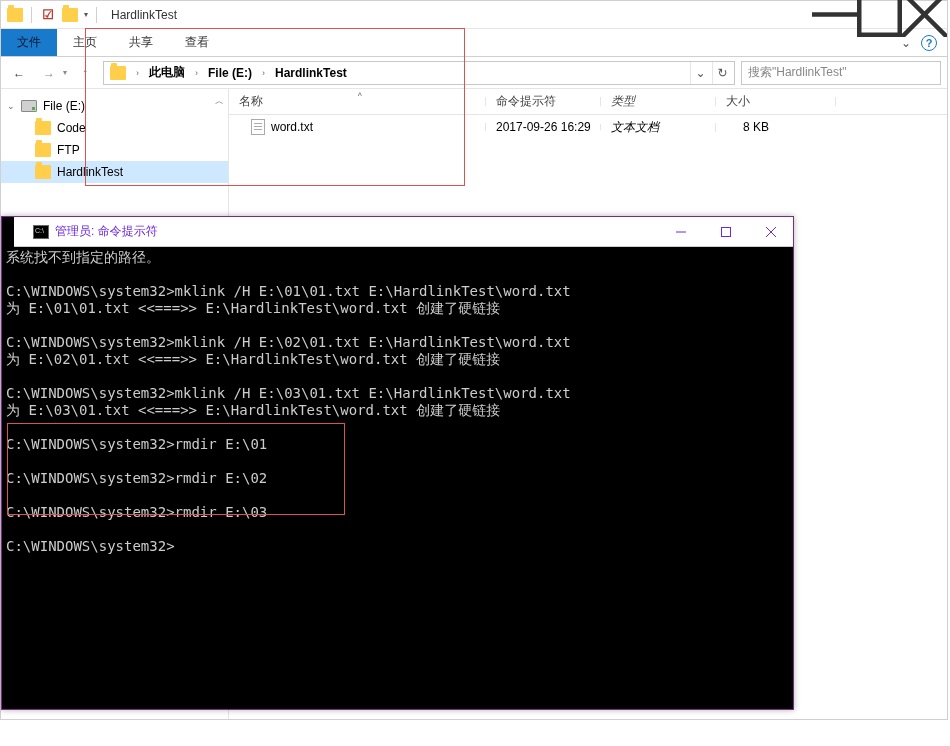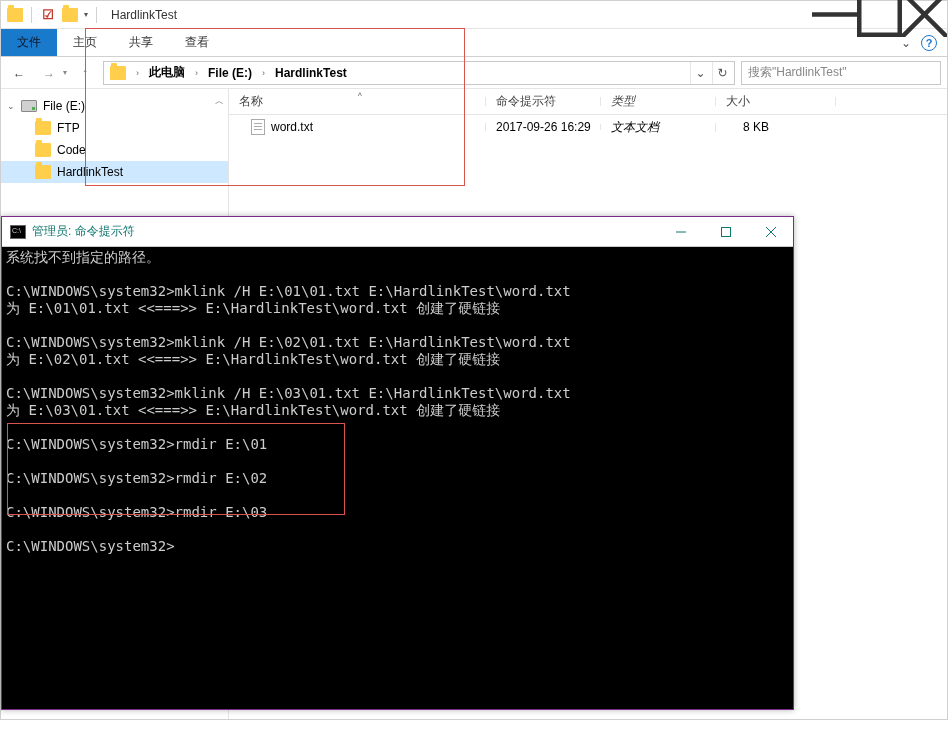--- a/index.html
+++ b/index.html
@@ -196,28 +196,29 @@
     border:1px solid #7a2a88;
     background:#000;
     color:#ccc;
     font-family: "NSimSun","SimSun","Consolas",monospace;
     font-size:14px;
     box-shadow:0 0 6px rgba(0,0,0,.3);
   }
   .cmd-titlebar{
     height:30px;
     background:#fff;
-    color:#0f766e;
+    color:#6d28d9;
     display:flex;
     align-items:center;
     justify-content:space-between;
-    padding-left:8px;
+    padding-left:19px;
     border-bottom:1px solid #ccc;
     font-family:"Microsoft YaHei","Segoe UI",sans-serif;
     font-size:12px;
+    margin-left:12px;
   }
   .cmd-title-left{display:flex;align-items:center;gap:6px;}
   .cmd-ico{ width:16px;height:14px;background:#000;border:1px solid #666; position:relative;}
   .cmd-ico::after{content:"C:\\"; color:#ccc; font-size:7px; position:absolute; left:1px; top:1px; line-height:7px;}
   .cmd-controls{display:flex;}
   .cmd-btn{ width:45px;height:29px;display:flex;align-items:center;justify-content:center;}
   .cmd-body{
     padding:2px 4px;
     white-space:pre;
     line-height:17px;
@@ -310,25 +311,25 @@
   <div class="explorer-body">
     <div class="navpane">
       <span class="scroll-arrow">︿</span>
       <div class="nav-item root">
         <span class="expand">⌄</span>
         <span class="drive-ico"></span>
         <span>File (E:)</span>
       </div>
       <div class="nav-item">
         <span class="folder-ico"></span>
-        <span>FTP</span>
+        <span>Code</span>
       </div>
       <div class="nav-item">
         <span class="folder-ico"></span>
-        <span>Code</span>
+        <span>FTP</span>
       </div>
       <div class="nav-item sel">
         <span class="folder-ico"></span>
         <span>HardlinkTest</span>
       </div>
     </div>
 
     <div class="filepane">
       <div class="col-headers">
         <div class="col c-name">

